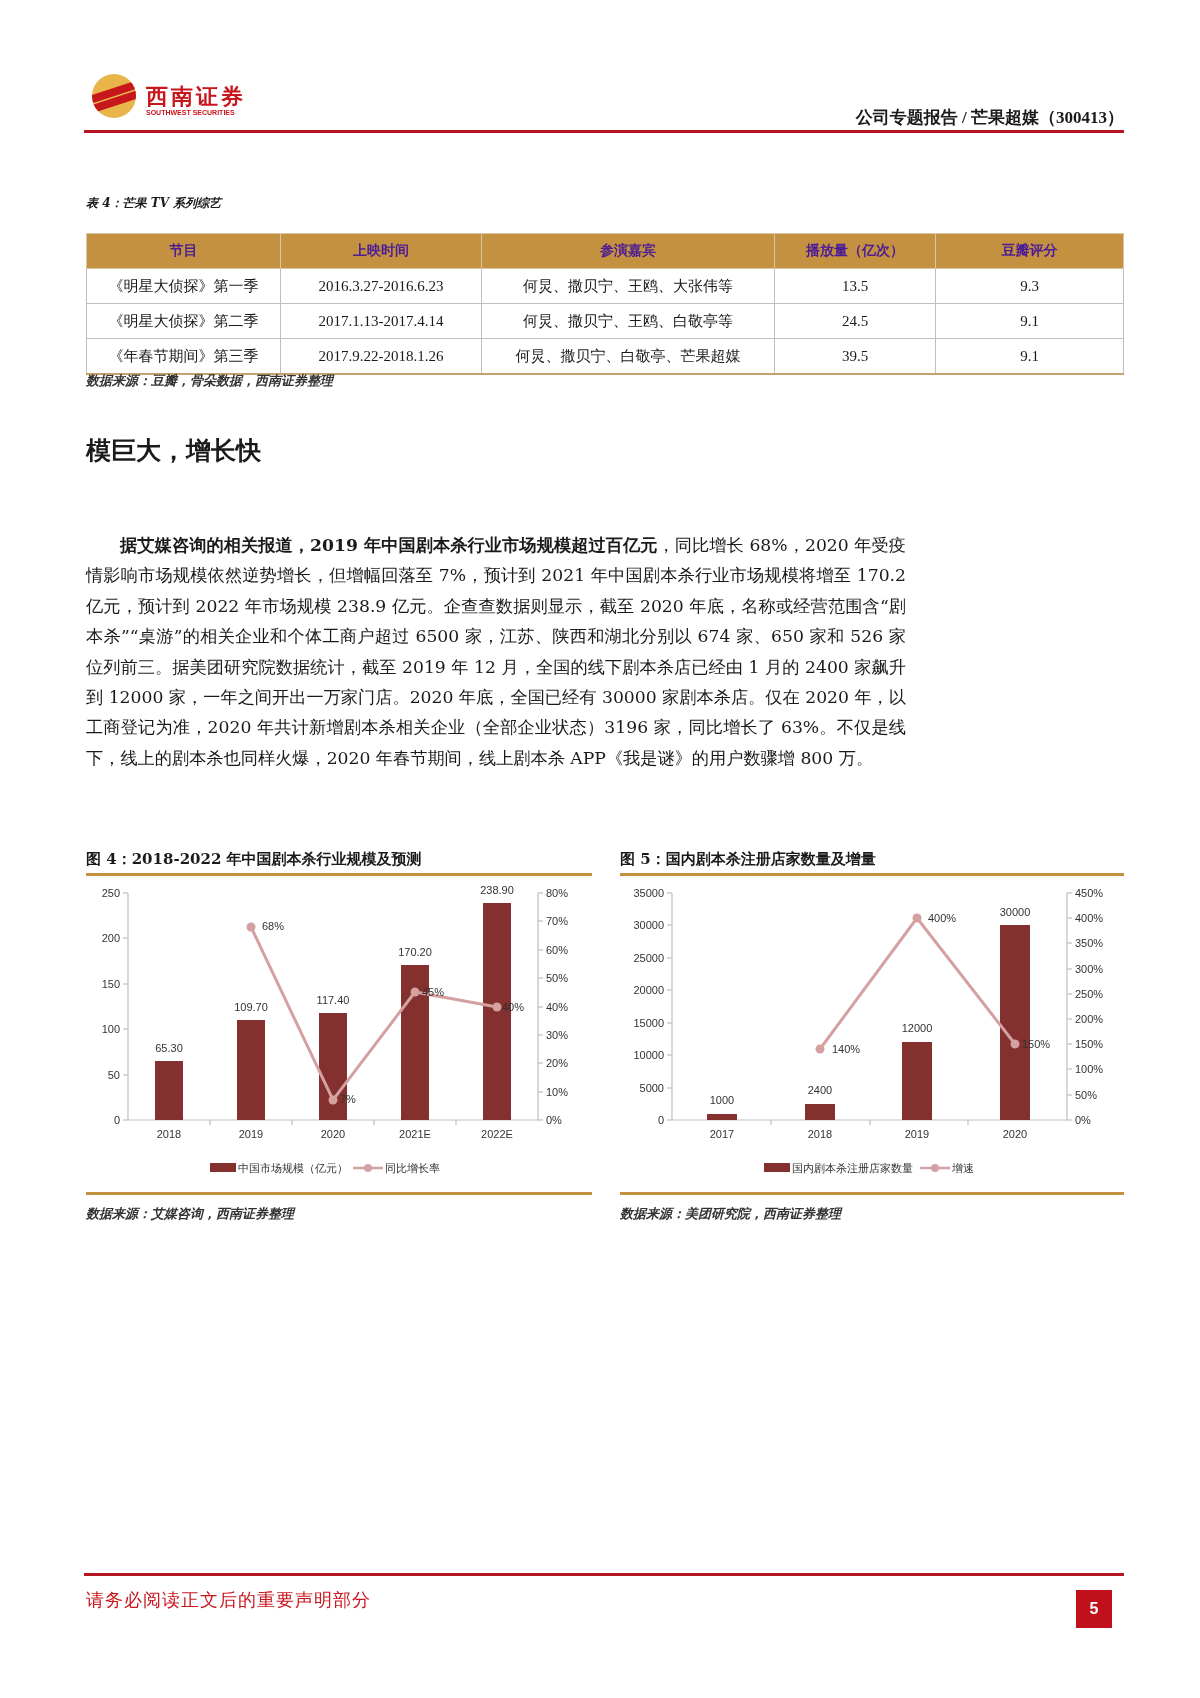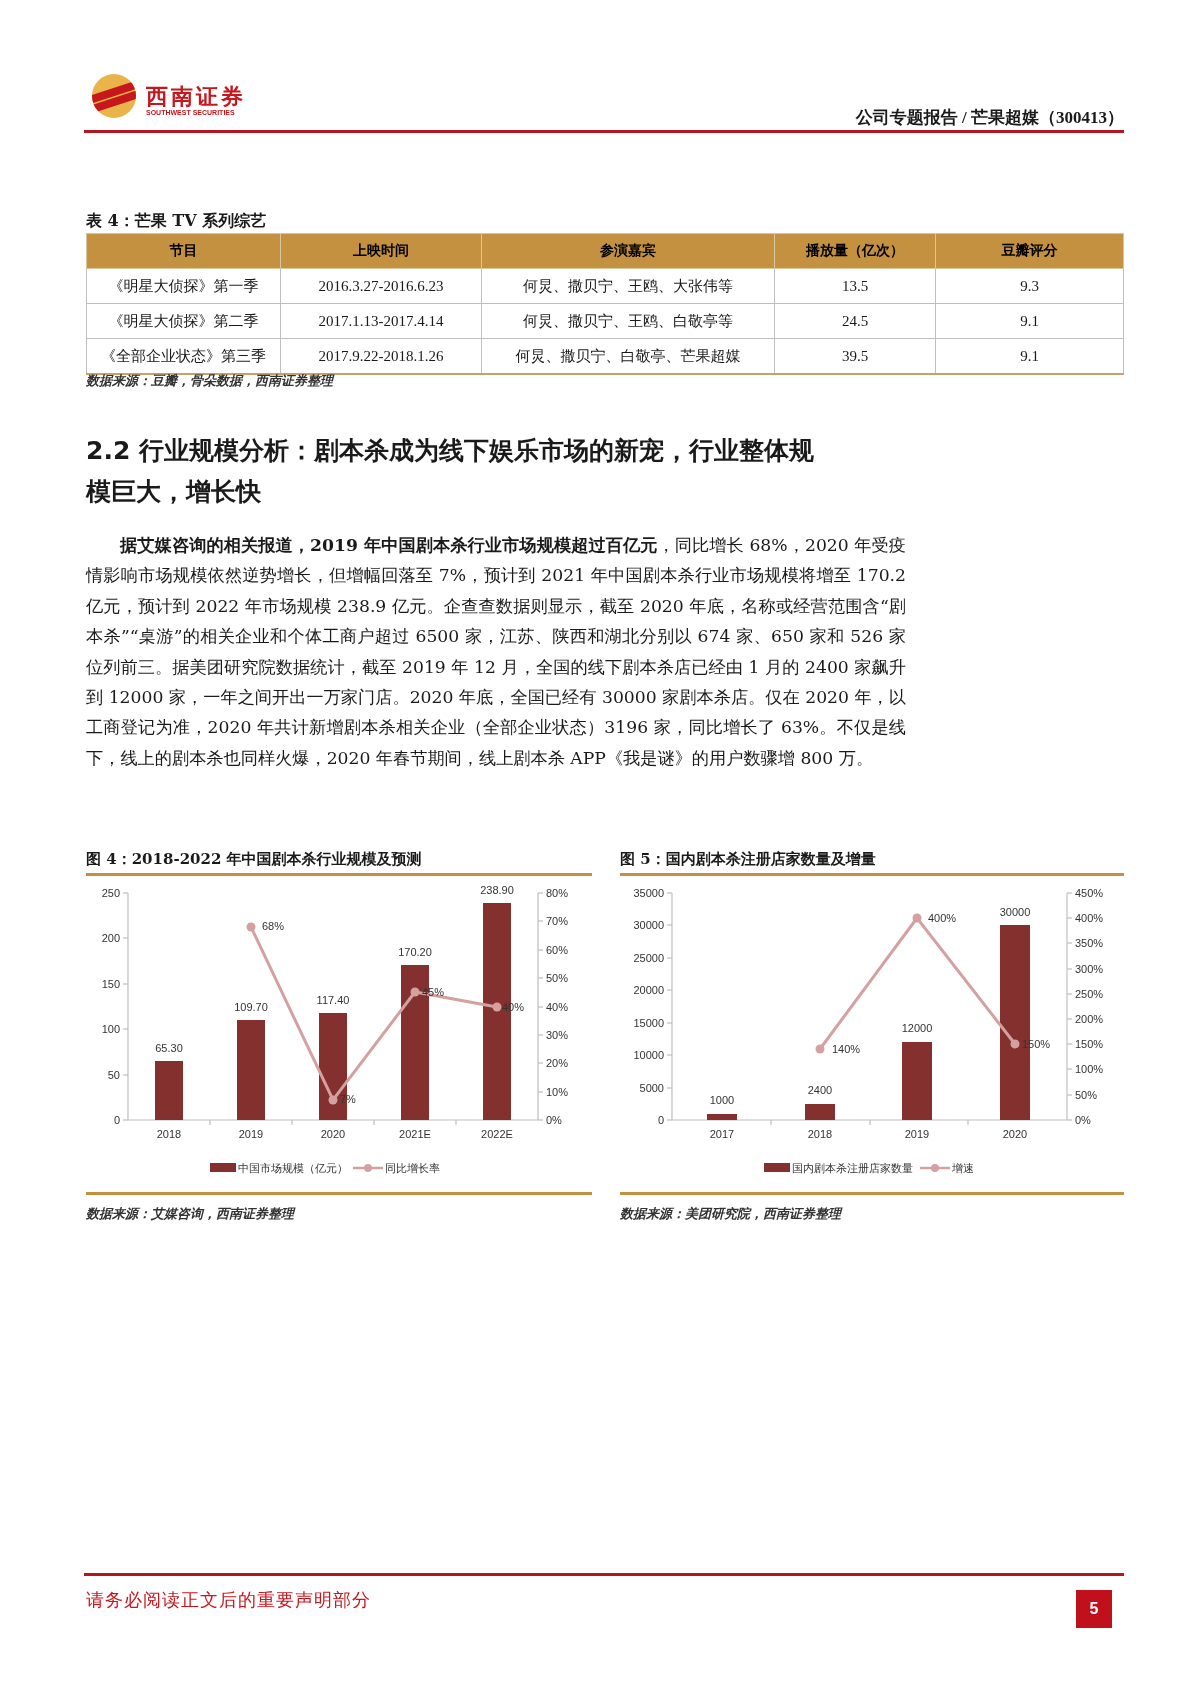--- a/index.html
+++ b/index.html
@@ -5,23 +5,23 @@
   html, body { margin:0; padding:0; background:#fff; }
   body { width:1200px; height:1698px; position:relative; overflow:hidden; font-family:"DejaVu Serif","Liberation Serif",serif; color:#1a1a1a; }
   .abs { position:absolute; }
   .logo-circle { left:92px; top:74px; width:44px; height:44px; border-radius:50%; background:#e9b54a; overflow:hidden; }
   .logo-circle .s1 { position:absolute; left:-6px; top:14px; width:56px; height:8px; background:#c8161d; transform:rotate(-18deg); border-radius:4px; }
   .logo-circle .s2 { position:absolute; left:-6px; top:24px; width:56px; height:8px; background:#c8161d; transform:rotate(-18deg); border-radius:4px; }
   .logo-cn { left:146px; top:82px; font-size:22px; font-weight:bold; color:#c8161d; letter-spacing:3px; }
   .logo-en { left:146px; top:109px; font-size:7px; color:#c8161d; font-family:"Liberation Sans",sans-serif; font-weight:bold; }
   .header-title { right:76px; top:106px; font-size:17px; font-weight:bold; font-family:Liberation Serif, serif; }
   .rule-red { left:84px; width:1040px; height:3px; background:#b3161f; }
-  .tbl-caption { left:86px; top:211px; font-size:16px; font-weight:bold; }
+  .tbl-caption { left:86px; top:195px; font-size:12px; font-weight:bold;font-style:italic; }
   table.t4 { position:absolute; left:86px; top:233px; width:1038px; border-collapse:collapse; font-size:15px; }
-  table.t4 th { background:#c3913f; color:#000000; height:32px; font-size:14px; border:1px solid #d8c7a0; font-weight:bold; }
+  table.t4 th { background:#c3913f; color:#4c1d95; height:32px; font-size:14px; border:1px solid #d8c7a0; font-weight:bold; }
   table.t4 td { height:32px; text-align:center; border:1px solid #bfbfbf; }
   table.t4 td.num { font-family:Liberation Serif, serif; }
   table.t4 tr:last-child td { border-bottom:2px solid #c3a36a; }
   .src { font-size:13px; font-style:italic; color:#333; font-weight:bold; }
   .section-h { left:86px; top:430px; width:840px; font-size:25px; font-weight:bold; line-height:41px; font-family:"DejaVu Sans","Liberation Sans",sans-serif; }
   .para { left:86px; top:530px; width:820px; font-size:17.2px; line-height:30.4px; text-align:justify; }
   .para b { font-weight:bold; }
   .fig-title { font-size:15px; font-weight:bold; }
   .gold-rule { height:3px; background:#c3913f; }
   .footer-text { left:86px; top:1588px; font-size:18px; color:#c8161d; letter-spacing:1px; }
@@ -60,32 +60,31 @@
       <td class="num">9.3</td>
     </tr>
     <tr>
       <td>《明星大侦探》第二季</td>
       <td class="num">2017.1.13-2017.4.14</td>
       <td>何炅、撒贝宁、王鸥、白敬亭等</td>
       <td class="num">24.5</td>
       <td class="num">9.1</td>
     </tr>
     <tr>
-      <td>《全部企业状态》第三季</td>
+      <td>《年春节期间》第三季</td>
       <td class="num">2017.9.22-2018.1.26</td>
       <td>何炅、撒贝宁、白敬亭、芒果超媒</td>
       <td class="num">39.5</td>
       <td class="num">9.1</td>
     </tr>
   </tbody>
 </table>
 <div class="abs src" style="left:86px; top:372px;">数据来源：豆瓣，骨朵数据，西南证券整理</div>
 
 <div class="abs section-h">
-  <div>2.2 行业规模分析：剧本杀成为线下娱乐市场的新宠，行业整体规</div>
   <div>模巨大，增长快</div>
 </div>
 
 <div class="abs para"><span style="display:inline-block;width:34px"></span><b>据艾媒咨询的相关报道，2019 年中国剧本杀行业市场规模超过百亿元</b><span>，同比增长 68%，2020 年受疫情影响市场规模依然逆势增长，但增幅回落至 7%，预计到 2021 年中国剧本杀行业市场规模将增至 170.2 亿元，预计到 2022 年市场规模 238.9 亿元。企查查数据则显示，截至 2020 年底，名称或经营范围含“剧本杀”“桌游”的相关企业和个体工商户超过 6500 家，江苏、陕西和湖北分别以 674 家、650 家和 526 家位列前三。据美团研究院数据统计，截至 2019 年 12 月，全国的线下剧本杀店已经由 1 月的 2400 家飙升到 12000 家，一年之间开出一万家门店。2020 年底，全国已经有 30000 家剧本杀店。仅在 2020 年，以工商登记为准，2020 年共计新增剧本杀相关企业（全部企业状态）3196 家，同比增长了 63%。不仅是线下，线上的剧本杀也同样火爆，2020 年春节期间，线上剧本杀 APP《我是谜》的用户数骤增 800 万。</span></div>
 
 <div class="abs fig-title" style="left:86px; top:850px;">图 4：2018-2022 年中国剧本杀行业规模及预测</div>
 <div class="abs gold-rule" style="left:86px; top:873px; width:506px;"></div>
 <svg class="abs" style="left:86px; top:880px;" width="506" height="310">
 
   <g stroke="#bfbfbf" stroke-width="1.2" fill="none">

